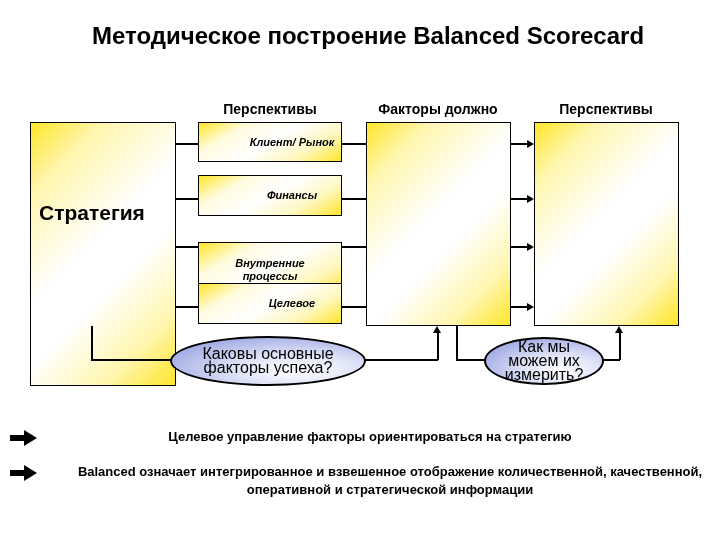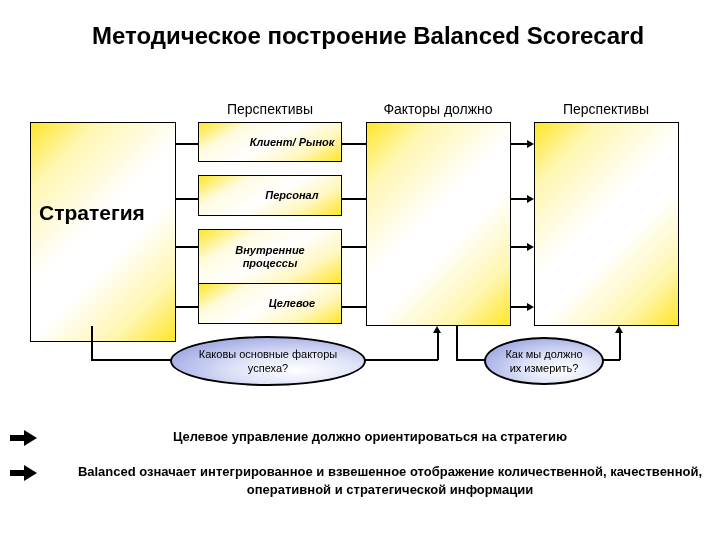--- a/index.html
+++ b/index.html
@@ -1,56 +1,56 @@
 <!DOCTYPE html>
 <html><head>
 <meta charset="utf-8">
 <style>
   html,body{margin:0;padding:0;background:#ffffff;}
   body{width:720px;height:540px;position:relative;overflow:hidden;font-family:"Liberation Sans",sans-serif;color:#000;}
   .title{position:absolute;left:0;top:22px;width:736px;text-align:center;font-weight:bold;font-size:24px;letter-spacing:0px;}
-  .colhead{position:absolute;top:101px;font-weight:normal;font-size:14px;text-align:center;width:160px;}
+  .colhead{position:absolute;top:101px;font-weight:bold;font-size:14px;text-align:center;width:160px;}
   .bigbox{position:absolute;border:1.5px solid #000;box-sizing:border-box;
     background:linear-gradient(135deg,#ffe629 0%,#fff6b0 18%,#ffffff 45%,#ffffff 60%,#fff6b0 82%,#ffe629 100%);}
   .pbox{position:absolute;left:198px;width:144px;border:1.5px solid #000;box-sizing:border-box;
     background:linear-gradient(150deg,#ffe629 0%,#fffbe0 25%,#ffffff 50%,#fff7c0 75%,#ffe629 100%);
     display:flex;align-items:center;justify-content:center;text-align:center;
     font-style:italic;font-weight:bold;font-size:11px;line-height:13px;padding-left:44px;}
   .strat-label{position:absolute;left:8px;top:78px;font-weight:bold;font-size:21px;}
   .hline{position:absolute;height:2px;background:#000;}
   .vline{position:absolute;width:1.5px;background:#000;}
   .thin{position:absolute;height:1.5px;background:#000;}
   .arrowhead-r{position:absolute;width:0;height:0;border-top:4px solid transparent;border-bottom:4px solid transparent;border-left:7px solid #000;}
   .arrowhead-u{position:absolute;width:0;height:0;border-left:4px solid transparent;border-right:4px solid transparent;border-bottom:7px solid #000;}
   .oval{position:absolute;border:2px solid #000;border-radius:50%;box-sizing:border-box;
     background:radial-gradient(ellipse at 65% 70%,#ffffff 0%,#dfe3f7 35%,#a7b0e6 75%,#8f99dc 100%);
-    display:flex;align-items:center;justify-content:center;text-align:center;font-size:11px;line-height:14px;}
+    display:flex;align-items:center;justify-content:center;text-align:center;font-size:16px;line-height:14px;}
   .bullet{position:absolute;left:10px;}
   .bullet-text{position:absolute;font-weight:bold;font-size:13px;text-align:center;line-height:18px;}
 </style>
 </head>
 <body>
 
 <div class="title">Методическое построение Balanced Scorecard</div>
 
 <div class="colhead" style="left:190px;">Перспективы</div>
 <div class="colhead" style="left:358px;">Факторы должно</div>
 <div class="colhead" style="left:526px;">Перспективы</div>
 
-<div class="bigbox" style="left:30px;top:122px;width:146px;height:220px;">
+<div class="bigbox" style="left:30px;top:122px;width:146px;height:264px;">
   <div class="strat-label">Стратегия</div>
 </div>
 
 <div class="pbox" style="top:122px;height:40px;">
     <span>Клиент/ Рынок</span>
   </div>
 <div class="pbox" style="top:175px;height:41px;">
-    <span>Персонал</span>
+    <span>Финансы</span>
   </div>
-<div class="pbox" style="top:229px;height:55px;padding:6px 30px;">
+<div class="pbox" style="top:242px;height:55px;padding:6px 30px;">
     <span>Внутренние процессы</span>
   </div>
 <div class="pbox" style="top:283px;height:41px;">
     <span>Целевое</span>
   </div>
 
 <div class="bigbox" style="left:366px;top:122px;width:145px;height:204px;"></div>
 
 <div class="bigbox" style="left:534px;top:122px;width:145px;height:204px;"></div>
 
@@ -82,24 +82,24 @@
 <div class="vline" style="left:456px;top:326px;height:34px;"></div>
 <div class="thin" style="left:456px;top:359px;width:30px;"></div>
 <div class="thin" style="left:602px;top:359px;width:18px;"></div>
 <div class="vline" style="left:619px;top:332px;height:28px;"></div>
 <div class="arrowhead-u" style="left:615px;top:326px;"></div>
 
 <div class="oval" style="left:170px;top:336px;width:196px;height:50px;padding:0 22px;">
   <span>Каковы основные факторы успеха?</span>
 </div>
 <div class="oval" style="left:484px;top:337px;width:120px;height:48px;padding:0 14px;">
-  <span>Как мы должно их измерить?</span>
+  <span>Как мы можем их измерить?</span>
 </div>
 
 <svg class="bullet" style="top:430px;" width="28" height="16" viewBox="0 0 28 16">
   <polygon points="0,5 14,5 14,0 27,8 14,16 14,11 0,11" fill="#000"></polygon>
 </svg>
-<div class="bullet-text" style="left:110px;top:428px;width:520px;">Целевое управление должно ориентироваться на стратегию</div>
+<div class="bullet-text" style="left:110px;top:428px;width:520px;">Целевое управление факторы ориентироваться на стратегию</div>
 
 <svg class="bullet" style="top:465px;" width="28" height="16" viewBox="0 0 28 16">
   <polygon points="0,5 14,5 14,0 27,8 14,16 14,11 0,11" fill="#000"></polygon>
 </svg>
 <div class="bullet-text" style="left:60px;top:463px;width:660px;">Balanced означает интегрированное и взвешенное отображение количественной, качественной, оперативной и стратегической информации</div>
 
 </body></html>

